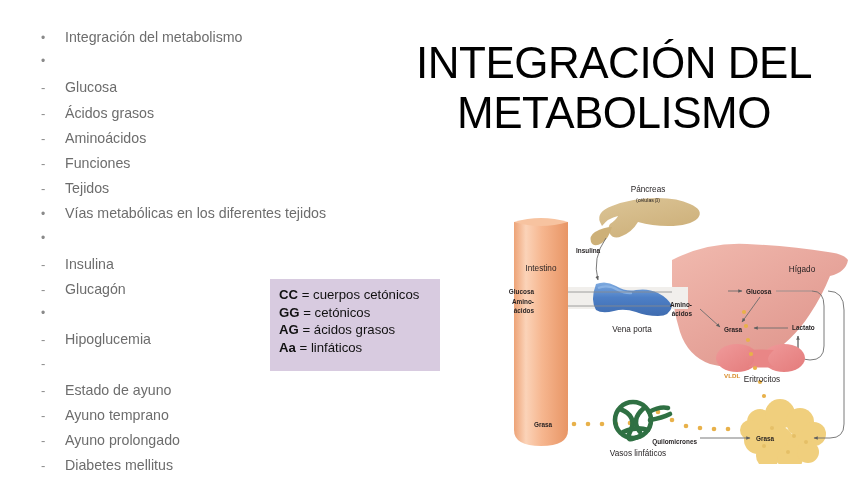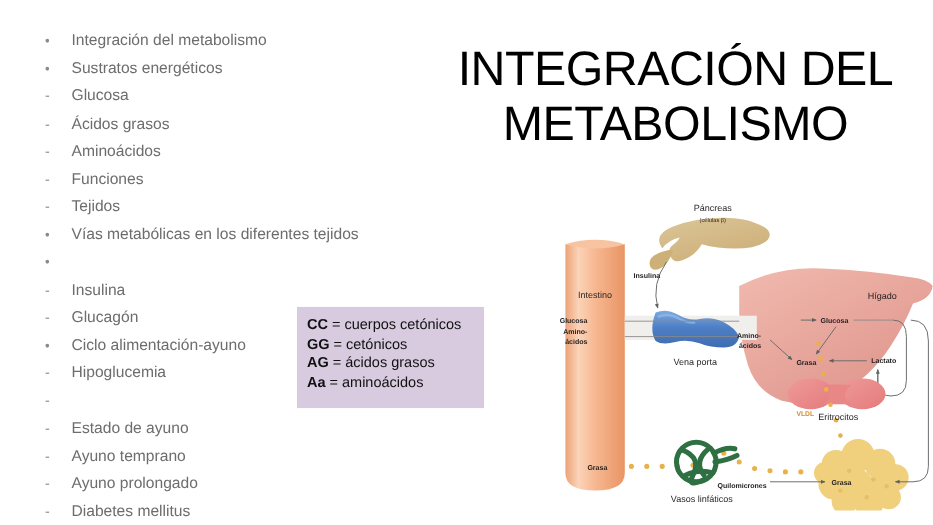--- a/index.html
+++ b/index.html
@@ -103,21 +103,20 @@
 
 <div id="slide-title">INTEGRACIÓN DEL METABOLISMO</div>
 
 <div id="outline-list">
     <div class="bullet-row">
       <span class="bullet-mark">•</span>
       <span class="bullet-text">Integración del metabolismo</span>
     </div>
     <div class="bullet-row">
       <span class="bullet-mark">•</span>
-      <span class="bullet-text">Sustratos energéticos</span>
     </div>
     <div class="bullet-row lvl2">
       <span class="bullet-mark">-</span>
       <span class="bullet-text">Glucosa</span>
     </div>
     <div class="bullet-row lvl2">
       <span class="bullet-mark">-</span>
       <span class="bullet-text">Ácidos grasos</span>
     </div>
     <div class="bullet-row lvl2">
@@ -142,21 +141,20 @@
     <div class="bullet-row lvl2">
       <span class="bullet-mark">-</span>
       <span class="bullet-text">Insulina</span>
     </div>
     <div class="bullet-row lvl2">
       <span class="bullet-mark">-</span>
       <span class="bullet-text">Glucagón</span>
     </div>
     <div class="bullet-row">
       <span class="bullet-mark">•</span>
-      <span class="bullet-text">Ciclo alimentación-ayuno</span>
     </div>
     <div class="bullet-row lvl2">
       <span class="bullet-mark">-</span>
       <span class="bullet-text">Hipoglucemia</span>
     </div>
     <div class="bullet-row lvl2">
       <span class="bullet-mark">-</span>
     </div>
     <div class="bullet-row lvl2">
       <span class="bullet-mark">-</span>
@@ -173,21 +171,21 @@
     <div class="bullet-row lvl2">
       <span class="bullet-mark">-</span>
       <span class="bullet-text">Diabetes mellitus</span>
     </div>
   </div>
 
 <div id="abbrev-box">
     <div class="abbrev-row"><span class="abbrev-key">CC</span> <span class="abbrev-val">= cuerpos cetónicos</span></div>
     <div class="abbrev-row"><span class="abbrev-key">GG</span> <span class="abbrev-val">= cetónicos</span></div>
     <div class="abbrev-row"><span class="abbrev-key">AG</span> <span class="abbrev-val">= ácidos grasos</span></div>
-    <div class="abbrev-row"><span class="abbrev-key">Aa</span> <span class="abbrev-val">= aminoácidos</span></div>
+    <div class="abbrev-row"><span class="abbrev-key">Aa</span> <span class="abbrev-val">= linfáticos</span></div>
   </div>
 
 <div id="metabolism-figure">
 <svg width="376" height="284" viewBox="0 0 376 284" xmlns="http://www.w3.org/2000/svg">
   <defs>
     <linearGradient id="gutGrad" x1="0" y1="0" x2="1" y2="0">
       <stop offset="0%" stop-color="#eda377"></stop>
       <stop offset="22%" stop-color="#fbd3b8"></stop>
       <stop offset="52%" stop-color="#f6b68f"></stop>
       <stop offset="100%" stop-color="#e89565"></stop>

